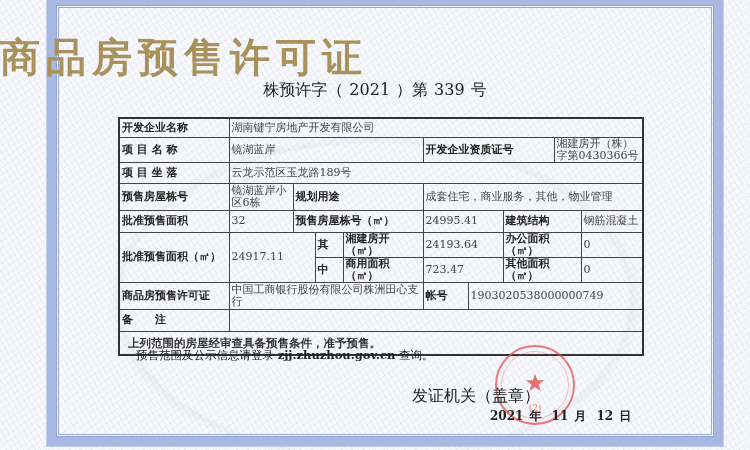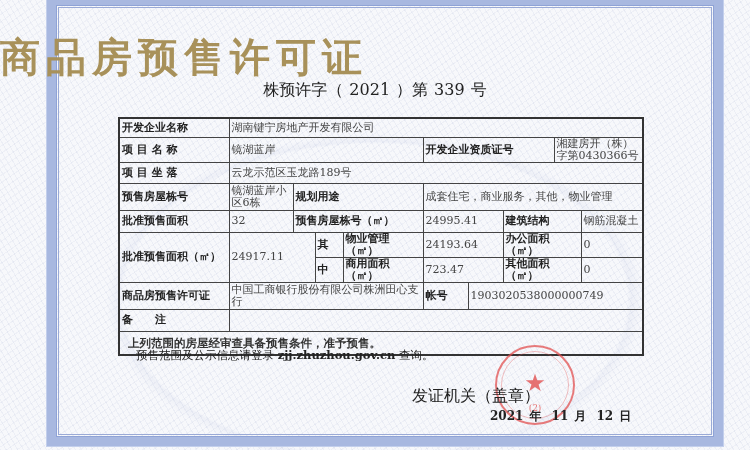--- a/index.html
+++ b/index.html
@@ -135,21 +135,21 @@
     <td class="val">32</td>
     <td class="lbl" colspan="3">预售房屋栋号（㎡）</td>
     <td class="val" colspan="2">24995.41</td>
     <td class="lbl" colspan="3">建筑结构</td>
     <td class="val">钢筋混凝土</td>
   </tr>
   <tr style="height:21px">
     <td class="lbl" rowspan="2">批准预售面积（㎡）</td>
     <td class="val" colspan="2" rowspan="2">24917.11</td>
     <td class="lbl">其</td>
-    <td class="lbl">物业管理（㎡）</td>
+    <td class="lbl">湘建房开（㎡）</td>
     <td class="val" colspan="2">24193.64</td>
     <td class="lbl" colspan="3">办公面积（㎡）</td>
     <td class="val">0</td>
   </tr>
   <tr style="height:21px">
     <td class="lbl">中</td>
     <td class="lbl">商用面积（㎡）</td>
     <td class="val" colspan="2">723.47</td>
     <td class="lbl" colspan="3">其他面积（㎡）</td>
     <td class="val">0</td>

